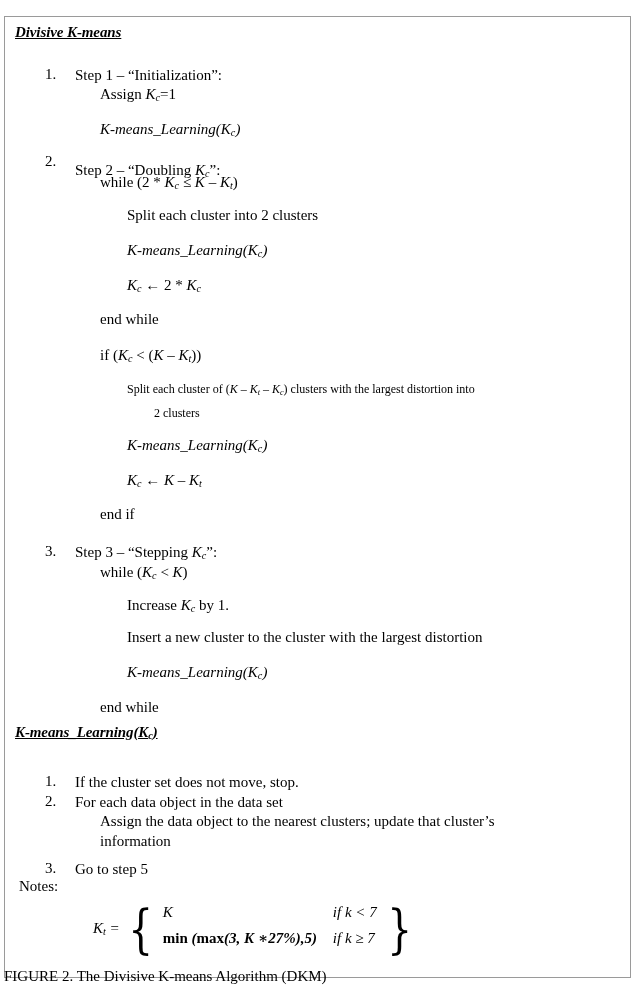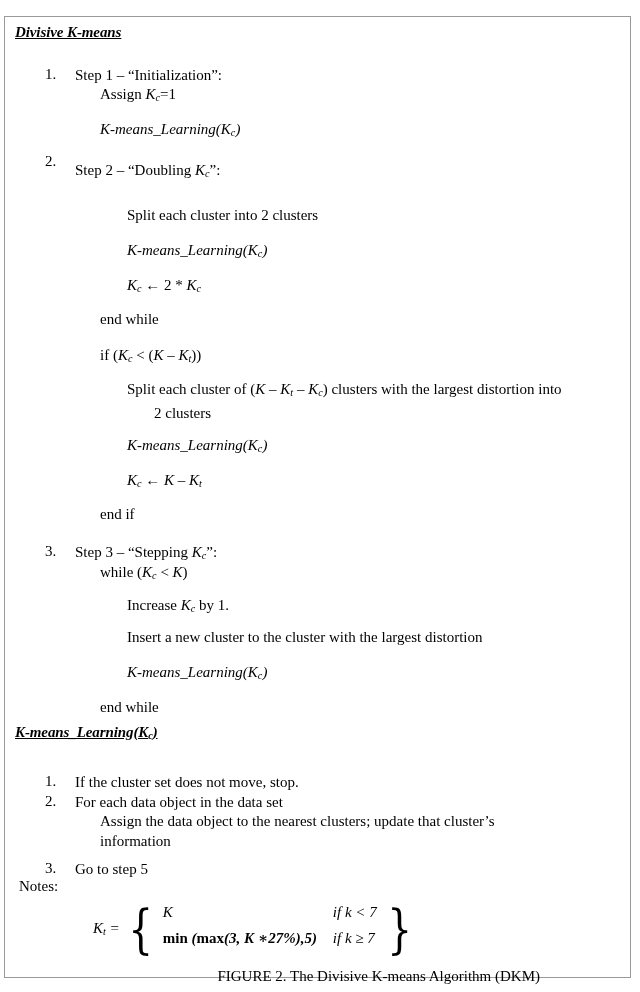--- a/index.html
+++ b/index.html
@@ -52,21 +52,21 @@
 
   
   .line {
     position: absolute;
     font-size: 15px;
     white-space: nowrap;
     line-height: 19px;
   }
   .wrapline {
     position: absolute;
-    font-size: 15px;
+    font-size: 12px;
     line-height: 21px;
   }
   .num {
     position: absolute;
     font-size: 15px;
     white-space: nowrap;
   }
   .it { font-style: italic; }
   .callline {
     font-style: italic;
@@ -124,24 +124,24 @@
   .case-val.bold-fn { font-weight: bold; font-style: normal; }
   .case-val.bold-fn .it { font-weight: bold; font-style: italic; }
   .case-cond {
     font-style: italic;
     white-space: nowrap;
     font-family: Liberation Serif, serif;
   }
 
   .caption {
     position: absolute;
-    left: 16px;
+    left: 4px;
     top: 968px;
     width: 524px;
-    text-align: right;
+    text-align: left;
     font-size: 15px;
   }
 </style>
 </head>
 <body>
 
 <div class="page">
   <div class="algo-box">
     <div class="inner">
 
@@ -156,20 +156,23 @@
       <div class="line" style="left:95px; top:68px;">
         <span>Assign </span><span class="var">K<sub>c</sub></span><span>=1</span>
       </div>
       <div class="line callline" style="left:95px; top:103px;">
         <span>K-means_Learning(K<sub>c</sub>)</span>
       </div>
 
       <div class="num" style="left:40px; top:136px;">2.</div>
       <div class="line" style="left:70px; top:144px;">
         <span>Step 2 – “Doubling </span><span class="var">K<sub>c</sub></span><span>”:</span>
+      </div>
+      <div class="line" style="left:95px; top:156px;">
+        <span>while (2 * </span><span class="var">K<sub>c</sub></span><span> ≤ </span><span class="var">K</span><span> – </span><span class="var">K<sub>t</sub></span><span>)</span>
       </div>
       <div class="line" style="left:122px; top:189px;">Split each cluster into 2 clusters</div>
       <div class="line callline" style="left:122px; top:224px;">
         <span>K-means_Learning(K<sub>c</sub>)</span>
       </div>
       <div class="line" style="left:122px; top:259px;">
         <span class="var">K<sub>c</sub></span><span> ← 2 * </span><span class="var">K<sub>c</sub></span>
       </div>
       <div class="line" style="left:95px; top:293px;">end while</div>
 

